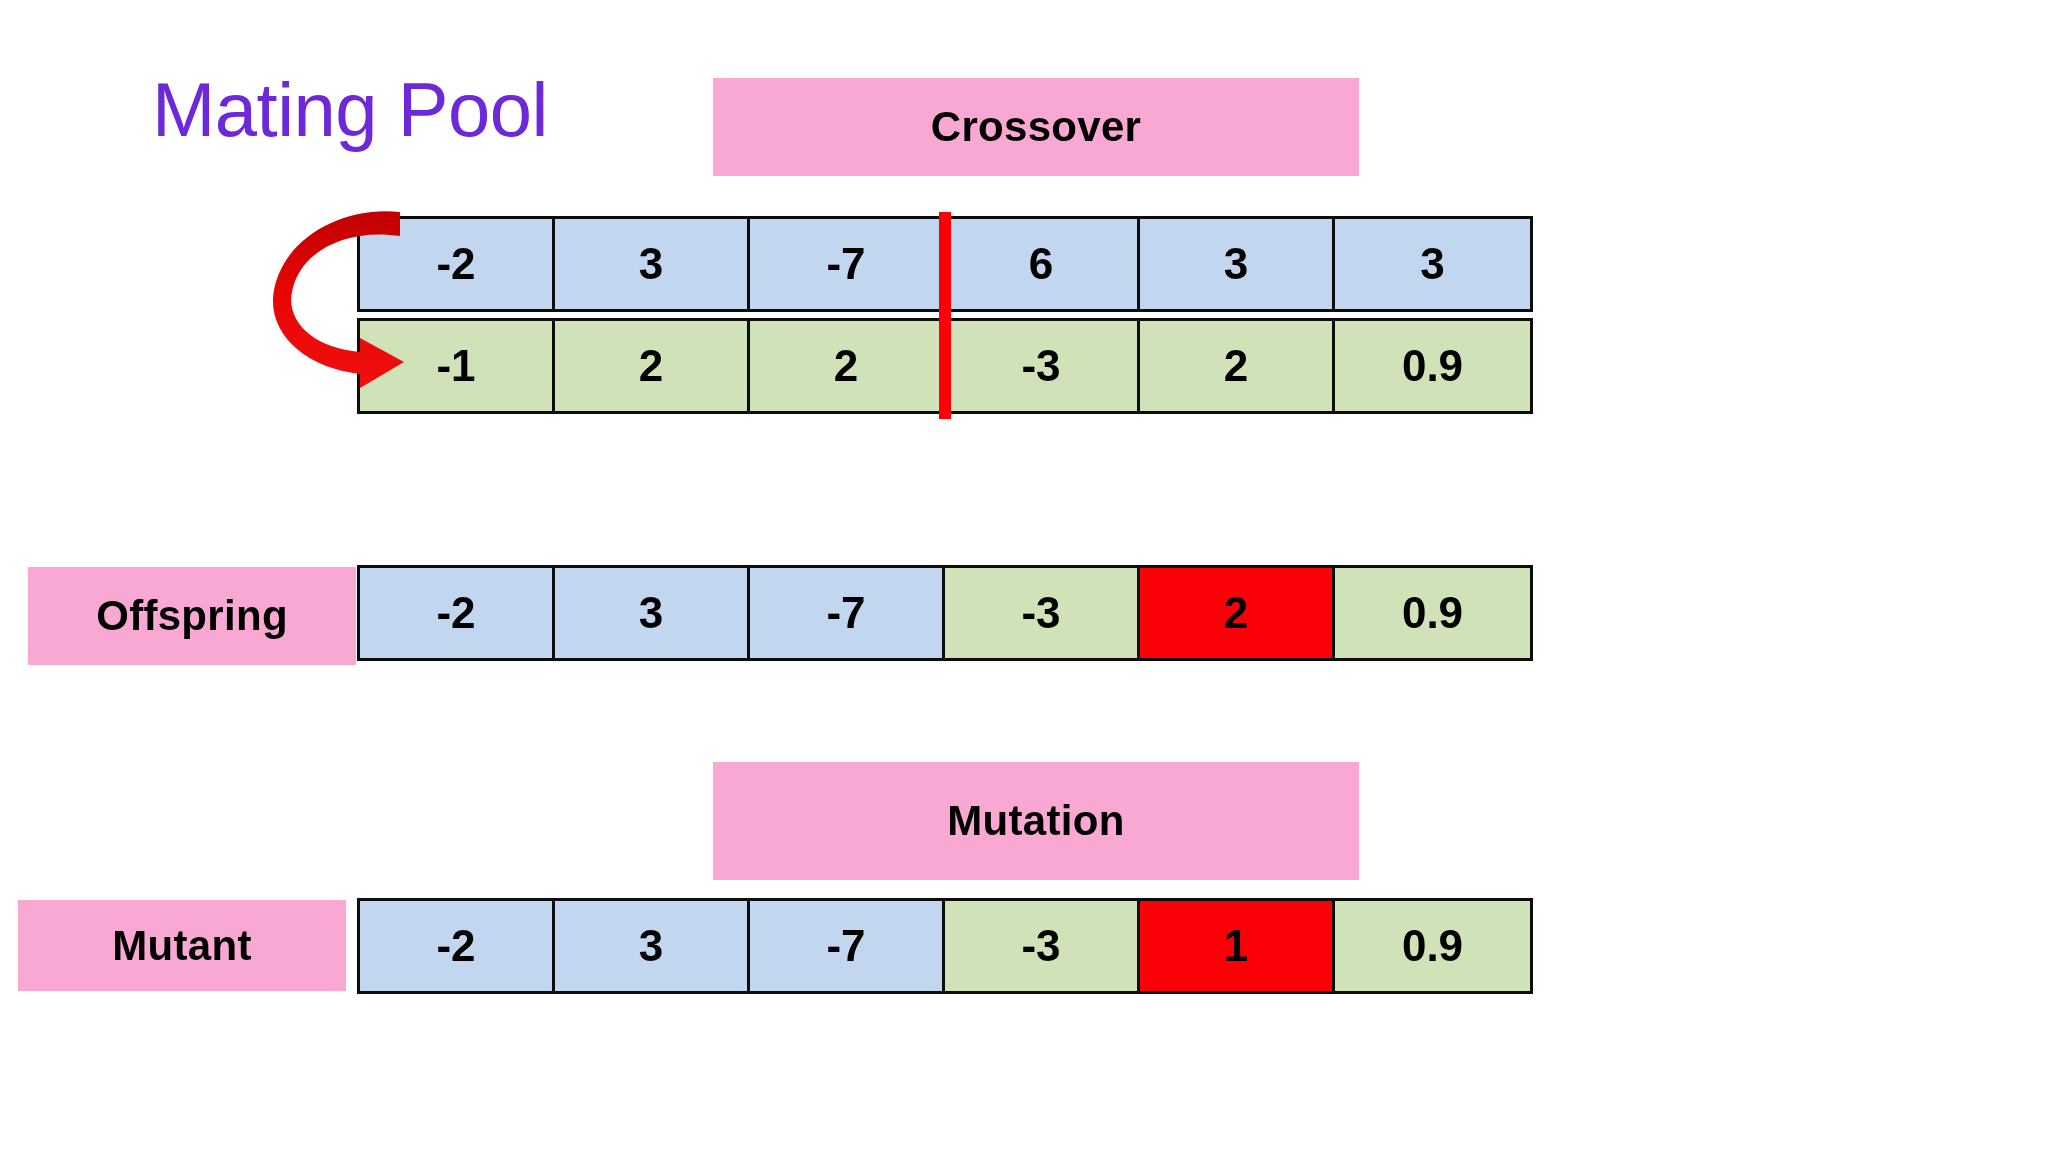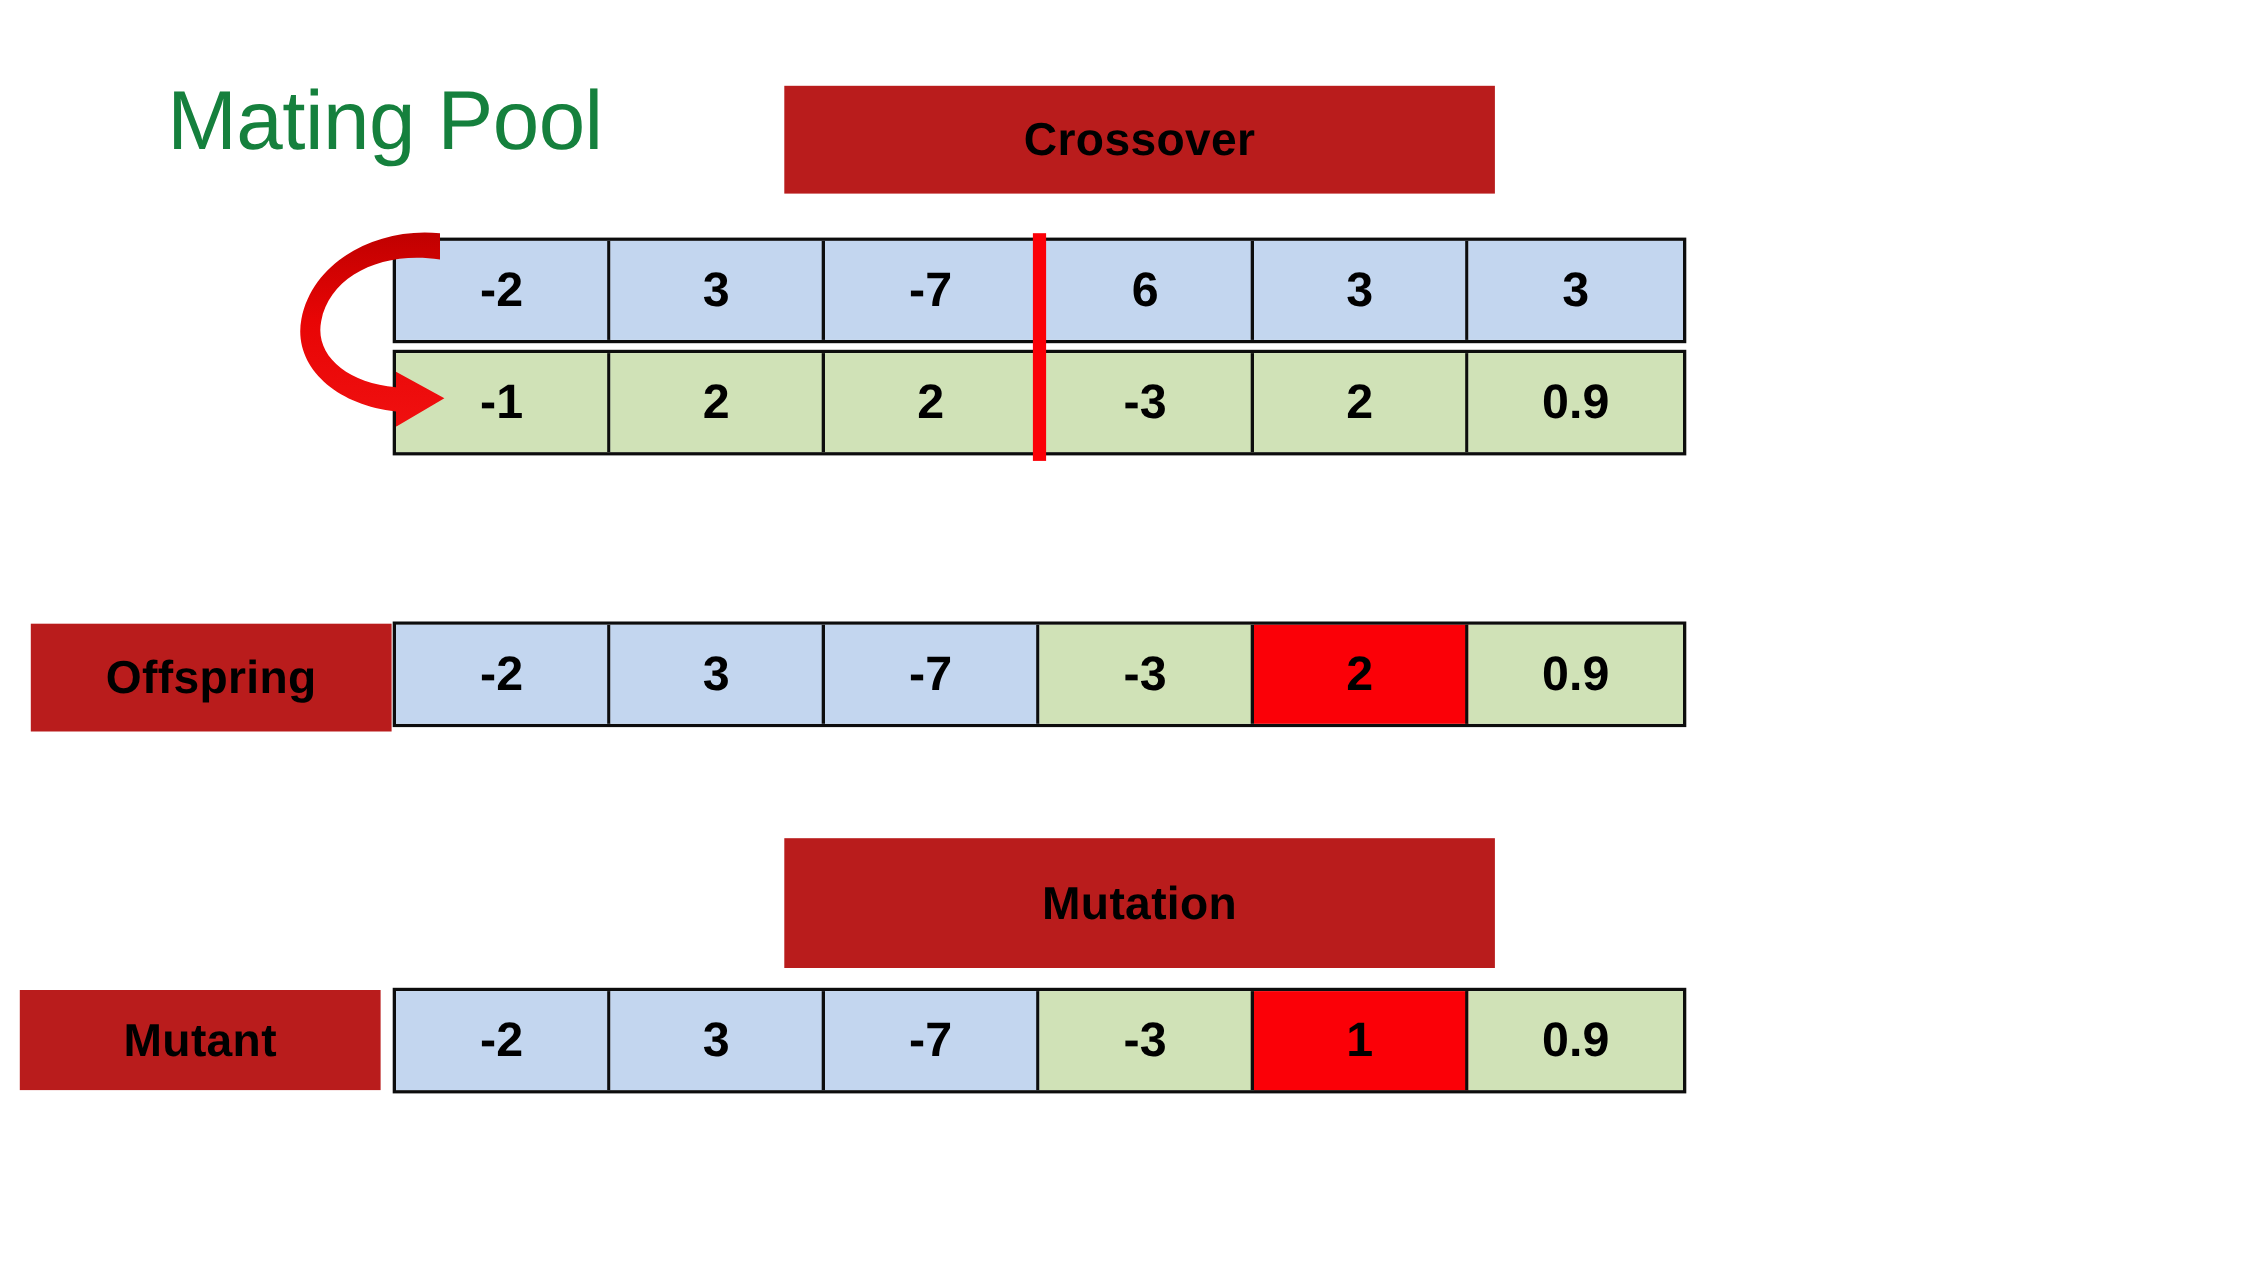--- a/index.html
+++ b/index.html
@@ -15,30 +15,30 @@
     font-family: "Liberation Sans", sans-serif;
   }
 
   
   #mating-pool-title {
     position: absolute;
     left: 152px;
     top: 72px;
     font-size: 76px;
     font-weight: 400;
-    color: #15803d;
+    color: #6d28d9;
     letter-spacing: -0.5px;
     white-space: nowrap;
     line-height: 1;
   }
 
   
   .chip {
     position: absolute;
-    background: #b91c1c;
+    background: #f9a8d4;
     display: flex;
     align-items: center;
     justify-content: center;
     font-weight: bold;
     color: #000000;
     font-size: 42px;
     letter-spacing: 0.3px;
     white-space: nowrap;
   }
   #crossover-chip {

